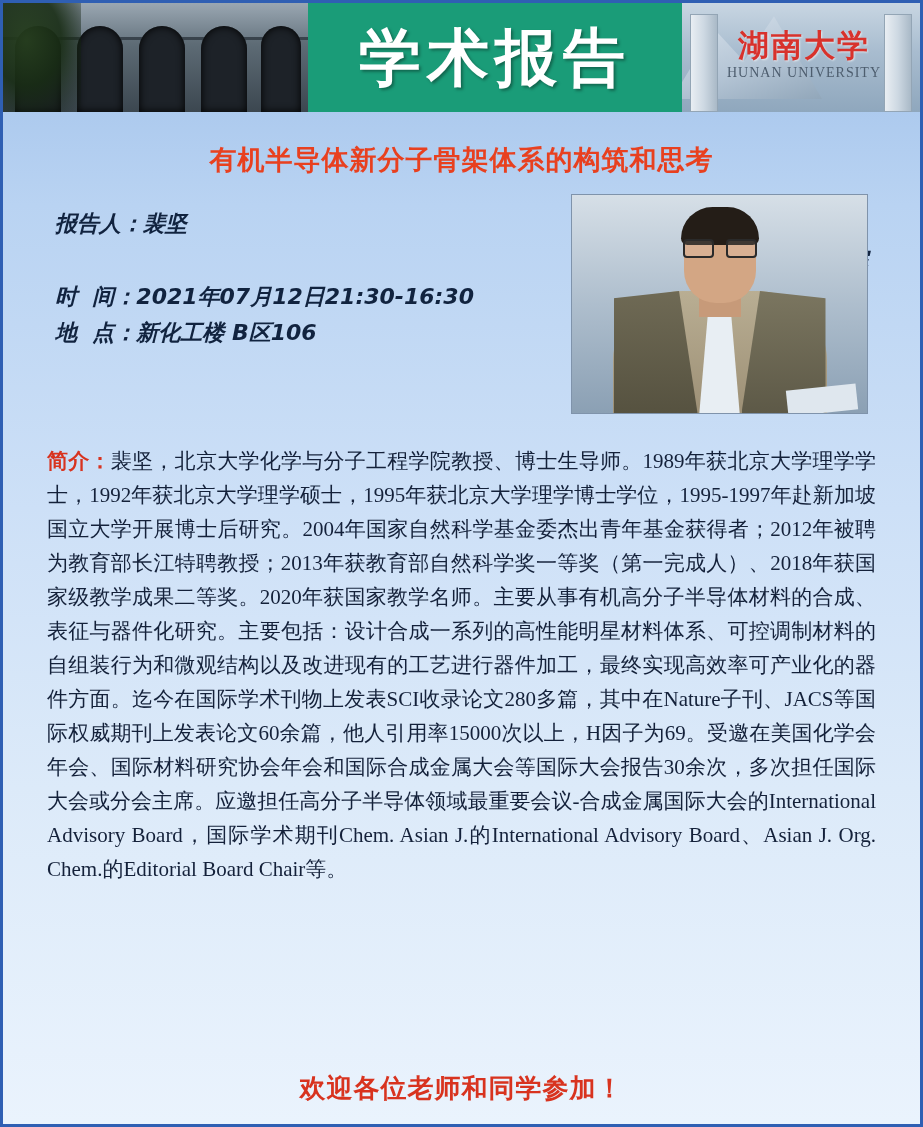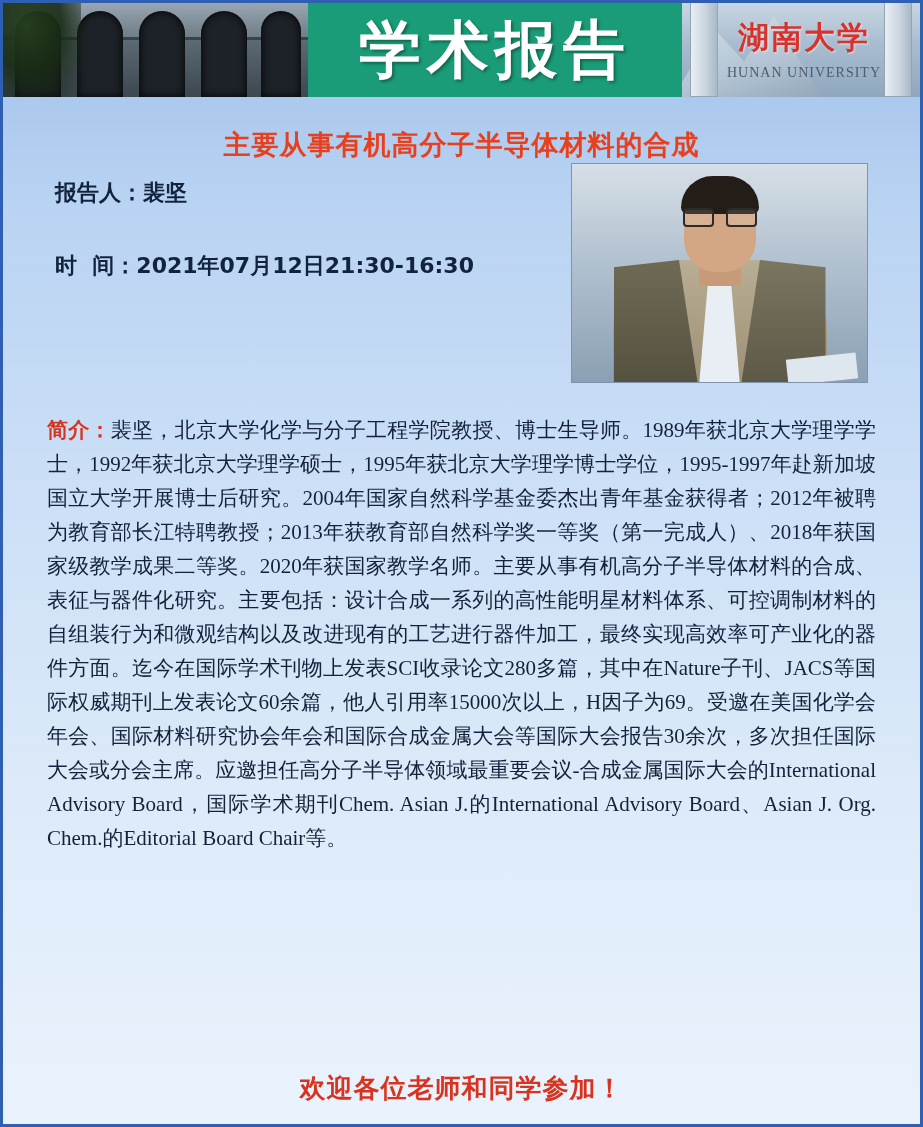--- a/index.html
+++ b/index.html
@@ -19,21 +19,21 @@
     height: 1127px;
     box-sizing: border-box;
     border: 3px solid #2f5fb3;
     background: linear-gradient(180deg, #9fc0ea 0%, #b9d3f2 18%, #cde0f7 45%, #dceaf9 70%, #eaf3fd 100%);
     overflow: hidden;
   }
 
   
   .banner {
     position: relative;
-    height: 94px;
+    height: 109px;
     width: 100%;
     display: flex;
     overflow: hidden;
   }
   .banner-left {
     width: 305px;
     height: 100%;
     position: relative;
     background: linear-gradient(180deg, #7e8a93 0%, #5c6a74 40%, #3c4750 100%);
     overflow: hidden;
@@ -103,21 +103,21 @@
     width: 26px;
     height: 96px;
     background: linear-gradient(90deg, #e9eef3 0%, #cdd8e2 50%, #a9b9c7 100%);
     border: 1px solid #93a5b5;
   }
   .gate-pillar.p1 { left: 8px; }
   .gate-pillar.p2 { right: 8px; }
   .gate-text {
     position: absolute;
     left: 42px;
-    top: 14px;
+    top: 22px;
     width: 160px;
     text-align: center;
     color: #d8322c;
     font-family: "DejaVu Sans", "Liberation Sans", sans-serif;
     font-weight: bold;
     font-size: 31px;
     letter-spacing: 2px;
     text-shadow: 1px 1px 2px rgba(255,255,255,0.6);
   }
   .gate-sub {
@@ -139,23 +139,24 @@
     color: #e8401f;
     font-weight: bold;
     font-size: 27px;
     letter-spacing: 1px;
     font-family: "DejaVu Sans", "Liberation Sans", sans-serif;
   }
 
   
   .info-wrap {
     position: relative;
-    margin-top: 12px;
+    margin-top: 28px;
     padding: 0 52px;
     min-height: 220px;
+    font-style: italic;
   }
   .info-line {
     font-size: 22px;
     color: #11233f;
     font-weight: bold;
     line-height: 1.65;
     white-space: pre;
     font-family: "DejaVu Sans", "Liberation Sans", sans-serif;
   }
   .info-line.indent {
@@ -305,39 +306,40 @@
     </div>
     <div class="banner-right">
       <div class="mount"></div>
       <div class="gate-pillar p1"></div>
       <div class="gate-pillar p2"></div>
       <div class="gate-text">湖南大学</div>
       <div class="gate-sub">HUNAN UNIVERSITY</div>
     </div>
   </div>
 
-  <div class="talk-title">主要从事有机高分子半导体材料的合成</div>
+  <div class="talk-title">有机半导体新分子骨架体系的构筑和思考</div>
 
   <div class="info-wrap">
     <div class="speaker-photo">
       <div class="ph-bg"></div>
       <div class="ph-body"></div>
       <div class="ph-shirt"></div>
       <div class="ph-jacket-l"></div>
       <div class="ph-jacket-r"></div>
       <div class="ph-neck"></div>
       <div class="ph-head"></div>
       <div class="ph-hair"></div>
       <div class="ph-glass"></div>
       <div class="ph-paper"></div>
     </div>
 
     <div class="info-line"><span>报告人：</span><span>裴坚</span></div>
     <div class="info-line indent">北京大学化学与分子工程学院</div>
     <div class="info-line"><span>时  间：</span><span>2021年07月12日21:30-16:30</span></div>
+    <div class="info-line"><span>地  点：</span><span>新化工楼 B区106</span></div>
   </div>
 
   <div class="abstract">
     <span class="label">简介：</span><span>裴坚，北京大学化学与分子工程学院教授、博士生导师。1989年获北京大学理学学士，1992年获北京大学理学硕士，1995年获北京大学理学博士学位，1995-1997年赴新加坡国立大学开展博士后研究。2004年国家自然科学基金委杰出青年基金获得者；2012年被聘为教育部长江特聘教授；2013年获教育部自然科学奖一等奖（第一完成人）、2018年获国家级教学成果二等奖。2020年获国家教学名师。主要从事有机高分子半导体材料的合成、表征与器件化研究。主要包括：设计合成一系列的高性能明星材料体系、可控调制材料的自组装行为和微观结构以及改进现有的工艺进行器件加工，最终实现高效率可产业化的器件方面。迄今在国际学术刊物上发表SCI收录论文280多篇，其中在Nature子刊、JACS等国际权威期刊上发表论文60余篇，他人引用率15000次以上，H因子为69。受邀在美国化学会年会、国际材料研究协会年会和国际合成金属大会等国际大会报告30余次，多次担任国际大会或分会主席。应邀担任高分子半导体领域最重要会议-合成金属国际大会的International Advisory Board，国际学术期刊Chem. Asian J.的International Advisory Board、Asian J. Org. Chem.的Editorial Board Chair等。</span>
   </div>
 
   <div class="footer">欢迎各位老师和同学参加！</div>
 </div>
 
 </body></html>

